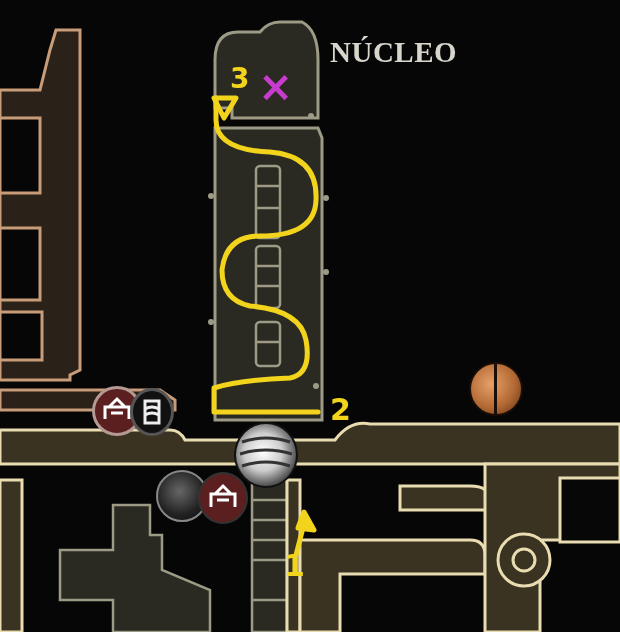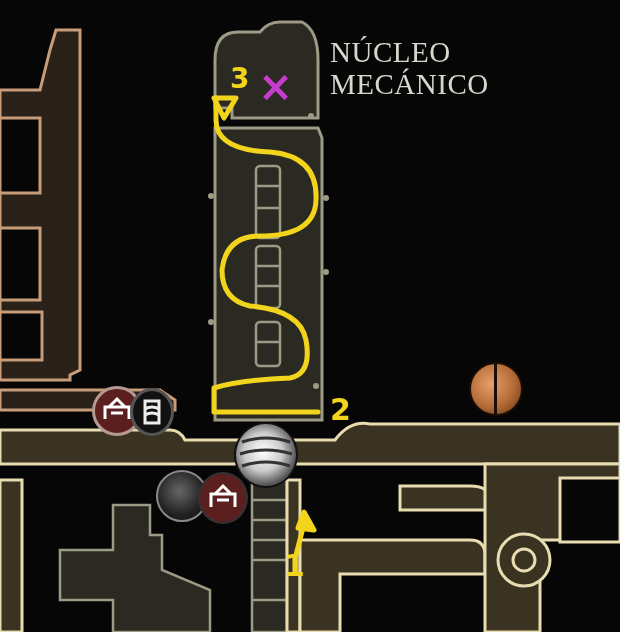--- a/index.html
+++ b/index.html
@@ -1,18 +1,18 @@
 <!DOCTYPE html>
 <html><head>
 <meta charset="utf-8">
 <style>
   html, body { margin:0; padding:0; background:#050505; }
   #map { position:relative; width:620px; height:632px; overflow:hidden; background:#060606; font-family:"DejaVu Serif", serif; }
   svg { position:absolute; left:0; top:0; }
-  .area-title { position:absolute; left:330px; top:36px; color:#d8d6cc; font-family:"Liberation Serif","DejaVu Serif",serif; font-size:29px; line-height:32px; letter-spacing:0.5px; }
+  .area-title { position:absolute; left:330px; top:36px; color:#d8d6cc; font-family:"Liberation Serif","DejaVu Serif",serif; font-size:29px; line-height:32px; letter-spacing:0.5px;font-weight:bold; }
   .marker { position:absolute; border-radius:50%; }
   .label { position:absolute; color:#f2d41c; font-family:"DejaVu Sans", sans-serif; font-weight:bold; }
 </style>
 </head>
 <body>
 
 <div id="map">
   <svg width="620" height="632" viewBox="0 0 620 632">
 
     <g fill="#2a2118" stroke="#c89c78" stroke-width="3">
@@ -77,21 +77,20 @@
     <g fill="none" stroke="#f2d41c" stroke-width="5" stroke-linecap="round" stroke-linejoin="round">
       <path d="M318 412 L214 412 L214 388 Q240 380 290 378 Q312 374 306 340 Q300 310 250 306 Q222 300 222 270 Q226 236 260 236 Q315 236 316 200 Q318 156 270 152 Q216 150 216 120 L216 98"></path>
       <path d="M296 555 L304 524"></path>
       <path d="M298 528 L304 512 L314 530 Z" fill="#f2d41c"></path>
     </g>
     <path d="M214 98 L236 98 L224 118 Z" fill="none" stroke="#f2d41c" stroke-width="5" stroke-linejoin="round"></path>
   </svg>
 
   <div class="area-title">
     <div>NÚCLEO</div>
-    <div>MECÁNICO</div>
   </div>
 
   <div class="label" style="left:284px;top:548px;font-size:30px;">1</div>
   <div class="label" style="left:330px;top:392px;font-size:30px;">2</div>
   <div class="label" style="left:230px;top:62px;font-size:28px;">3</div>
   <div class="label" style="left:258px;top:66px;font-size:42px;color:#c63ccc;line-height:42px;">×</div>
 
   <div class="marker" style="left:92px;top:386px;width:44px;height:44px;background:#5a1f1e;border:3px solid #b59a94;">
       <svg width="44" height="44" viewBox="0 0 44 44">
         <path d="M10 30 L10 18 L34 18 L34 30 M14 18 L22 10 L30 18 M16 24 L28 24" fill="none" stroke="#fff" stroke-width="3"></path>

